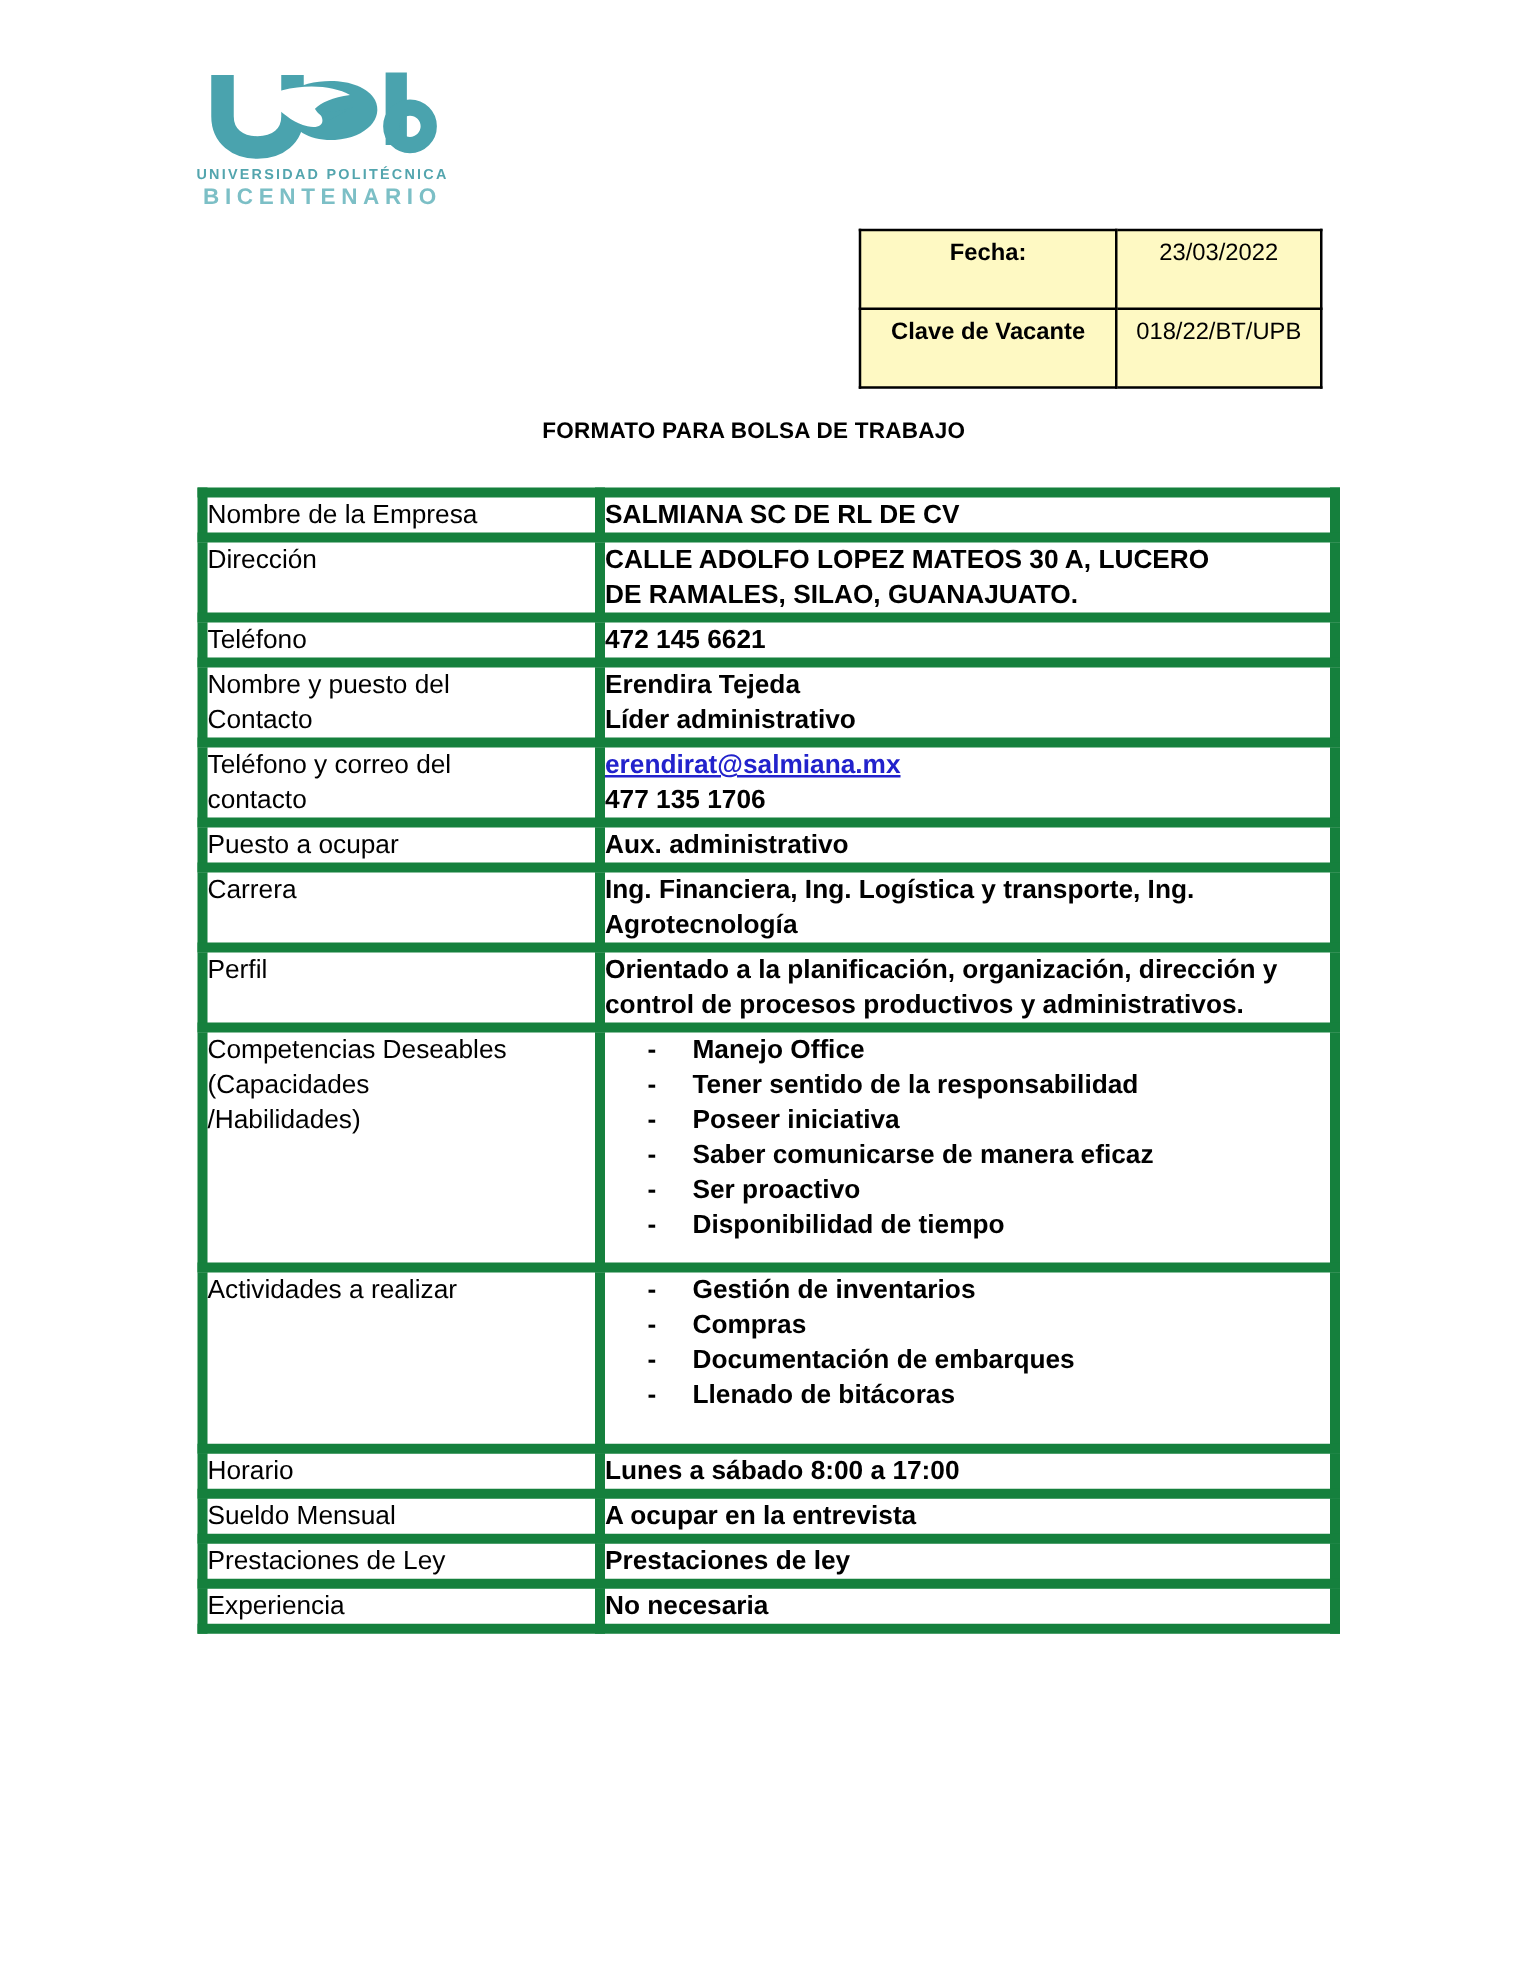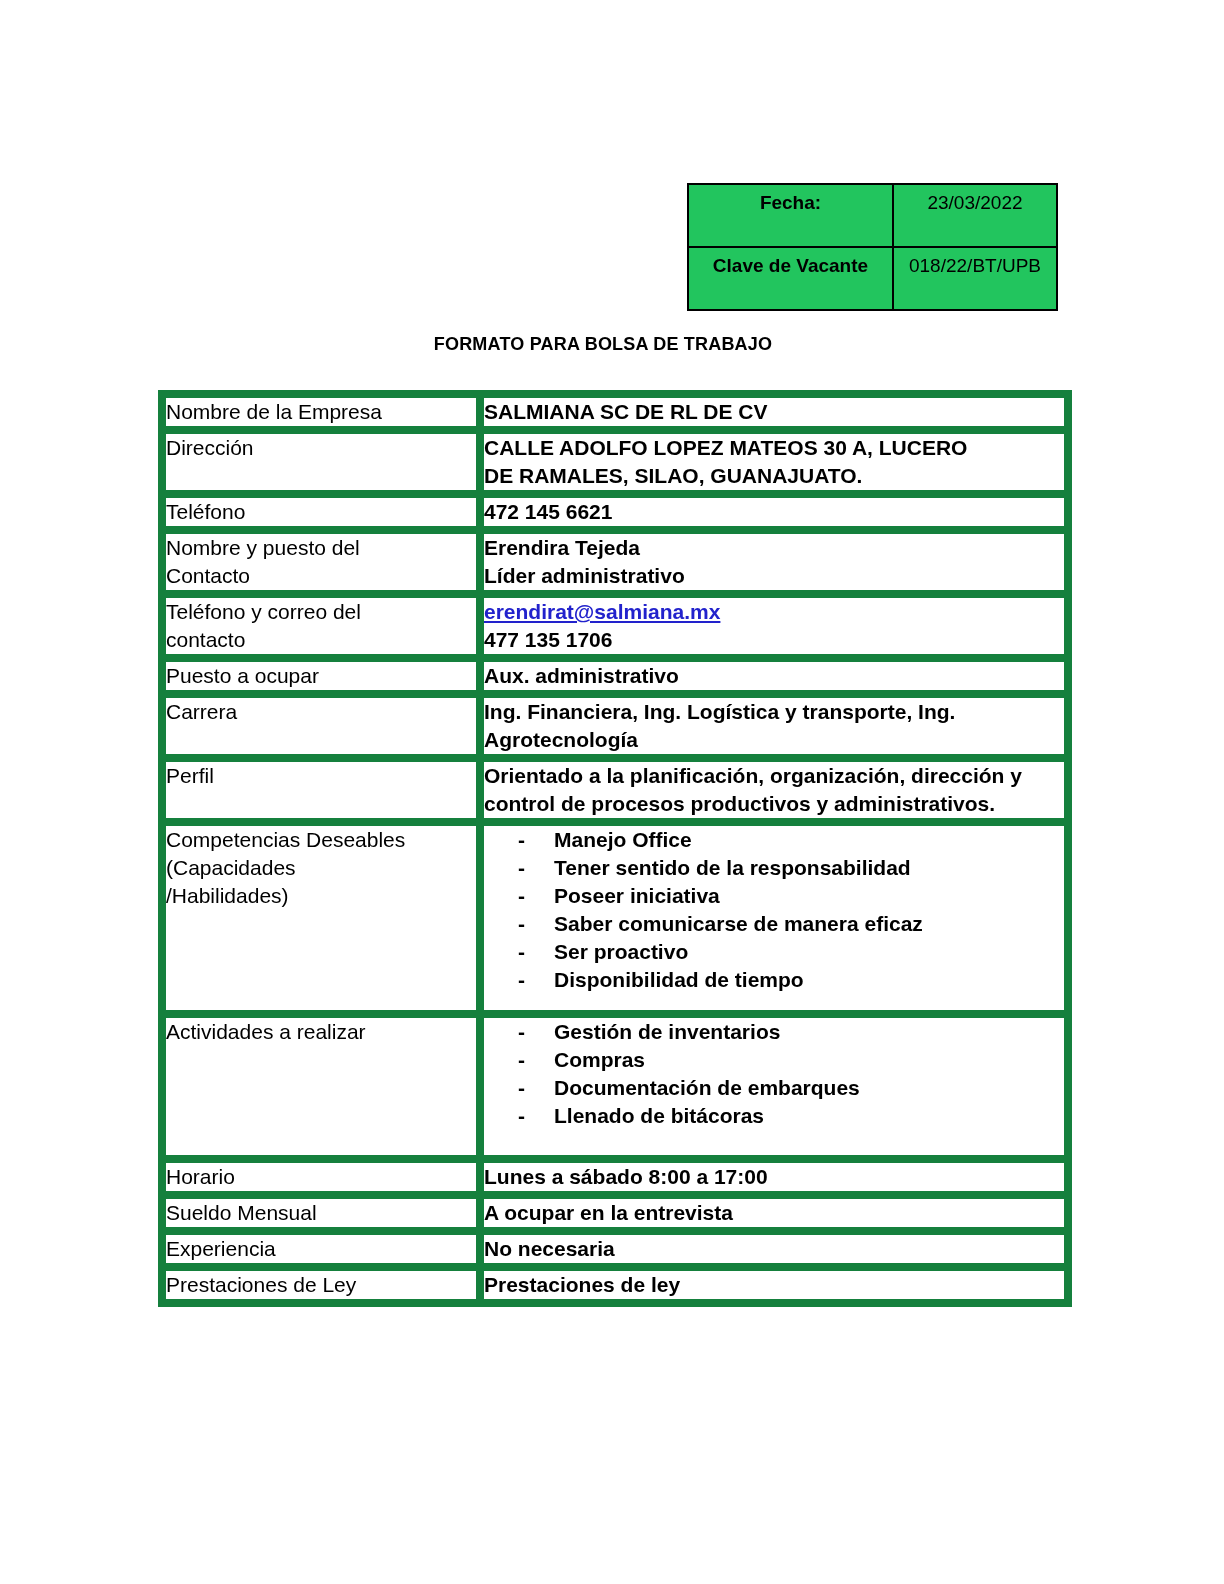--- a/index.html
+++ b/index.html
@@ -7,40 +7,56 @@
     position:relative;width:1224px;height:1584px;background:#ffffff;
     font-family:"Liberation Sans",sans-serif;color:#000;overflow:hidden;
   }
   
   .logo{position:absolute;left:148px;top:56px;width:220px;text-align:center;}
   .logo-mark{display:block;margin:0 auto;}
   .logo-line1{font-size:11.5px;font-weight:700;letter-spacing:1.8px;color:#53a5ae;margin-top:-4px;white-space:nowrap;}
   .logo-line2{font-size:18px;font-weight:600;letter-spacing:4.5px;color:#7cbfc6;margin-top:1px;white-space:nowrap;}
   
   table.meta{position:absolute;left:687px;top:183px;width:361px;border-collapse:collapse;table-layout:fixed;}
-  table.meta td{border:2px solid #000;height:53px;vertical-align:top;padding-top:7px;text-align:center;font-size:19px;background:#22c55e;}
+  table.meta td{border:2px solid #000;height:53px;vertical-align:top;padding-top:7px;text-align:center;font-size:19px;background:#fef9c3;}
   table.meta td.mlabel{width:201px;font-weight:700;}
   table.meta td.mvalue{width:160px;}
   
   .doc-title{position:absolute;left:158px;top:334px;width:890px;text-align:center;font-size:18px;font-weight:700;letter-spacing:0.2px;}
   
   table.form{position:absolute;left:158px;top:390px;width:890px;border-collapse:collapse;table-layout:fixed;font-size:21px;line-height:28px;}
   table.form td{border:8px solid #15803d;vertical-align:top;padding:0;background:#fff;}
   td.flabel{width:310px;padding-left:10px;padding-right:4px;}
   td.fvalue{width:580px;padding-left:6px;padding-right:4px;font-weight:bold;}
   .line{min-height:28px;}
   .bullet{display:flex;}
   .bullet .dash{flex:none;margin-left:34px;width:36px;}
   a.email{color:#2222cc;text-decoration:underline;}
 </style>
 </head>
 <body>
 
 <div class="page">
 
+  <div class="logo">
+    <svg class="logo-mark" width="196" height="82" viewBox="0 0 196 82" aria-hidden="true">
+
+      <path d="M18 4 v33 c0 16 12 25 28 25 s28 -9 28 -25 v-33" fill="none" stroke="#4aa3ae" stroke-width="18"></path>
+
+      <path d="M70 18 C92 4 130 6 140 24 C147 38 134 54 108 56 C88 57 74 48 70 36 Z" fill="#4aa3ae"></path>
+
+      <path d="M157 2 v58" fill="none" stroke="#4aa3ae" stroke-width="17"></path>
+      <circle cx="168" cy="45" r="15" fill="none" stroke="#4aa3ae" stroke-width="13"></circle>
+
+      <path d="M40 28 C66 10 102 10 120 20 C106 22 97 26 92 31 C102 39 99 48 86 45 C76 43 68 36 62 31 C54 29 46 28 40 28 Z" fill="#ffffff"></path>
+      <path d="M92 31 C100 34 110 34 122 30 L104 40 C98 38 94 35 92 31 Z" fill="#4aa3ae"></path>
+    </svg>
+    <div class="logo-line1">UNIVERSIDAD POLITÉCNICA</div>
+    <div class="logo-line2">BICENTENARIO</div>
+  </div>
 
   <table class="meta">
     <tbody id="meta-body">
         <tr>
           <td class="mlabel">Fecha:</td>
           <td class="mvalue">23/03/2022</td>
         </tr>
         <tr>
           <td class="mlabel">Clave de Vacante</td>
           <td class="mvalue">018/22/BT/UPB</td>
@@ -190,30 +206,30 @@
         <tr style="height: 27px;">
           <td class="flabel">
             <div class="line">Sueldo Mensual</div>
           </td>
           <td class="fvalue">
             <div class="line">A ocupar en la entrevista</div>
           </td>
         </tr>
         <tr style="height: 27px;">
           <td class="flabel">
+            <div class="line">Prestaciones de Ley</div>
+          </td>
+          <td class="fvalue">
+            <div class="line">Prestaciones de ley</div>
+          </td>
+        </tr>
+        <tr style="height: 27px;">
+          <td class="flabel">
             <div class="line">Experiencia</div>
           </td>
           <td class="fvalue">
             <div class="line">No necesaria</div>
-          </td>
-        </tr>
-        <tr style="height: 27px;">
-          <td class="flabel">
-            <div class="line">Prestaciones de Ley</div>
-          </td>
-          <td class="fvalue">
-            <div class="line">Prestaciones de ley</div>
           </td>
         </tr>
       </tbody>
   </table>
 
 </div>
 
 </body></html>

